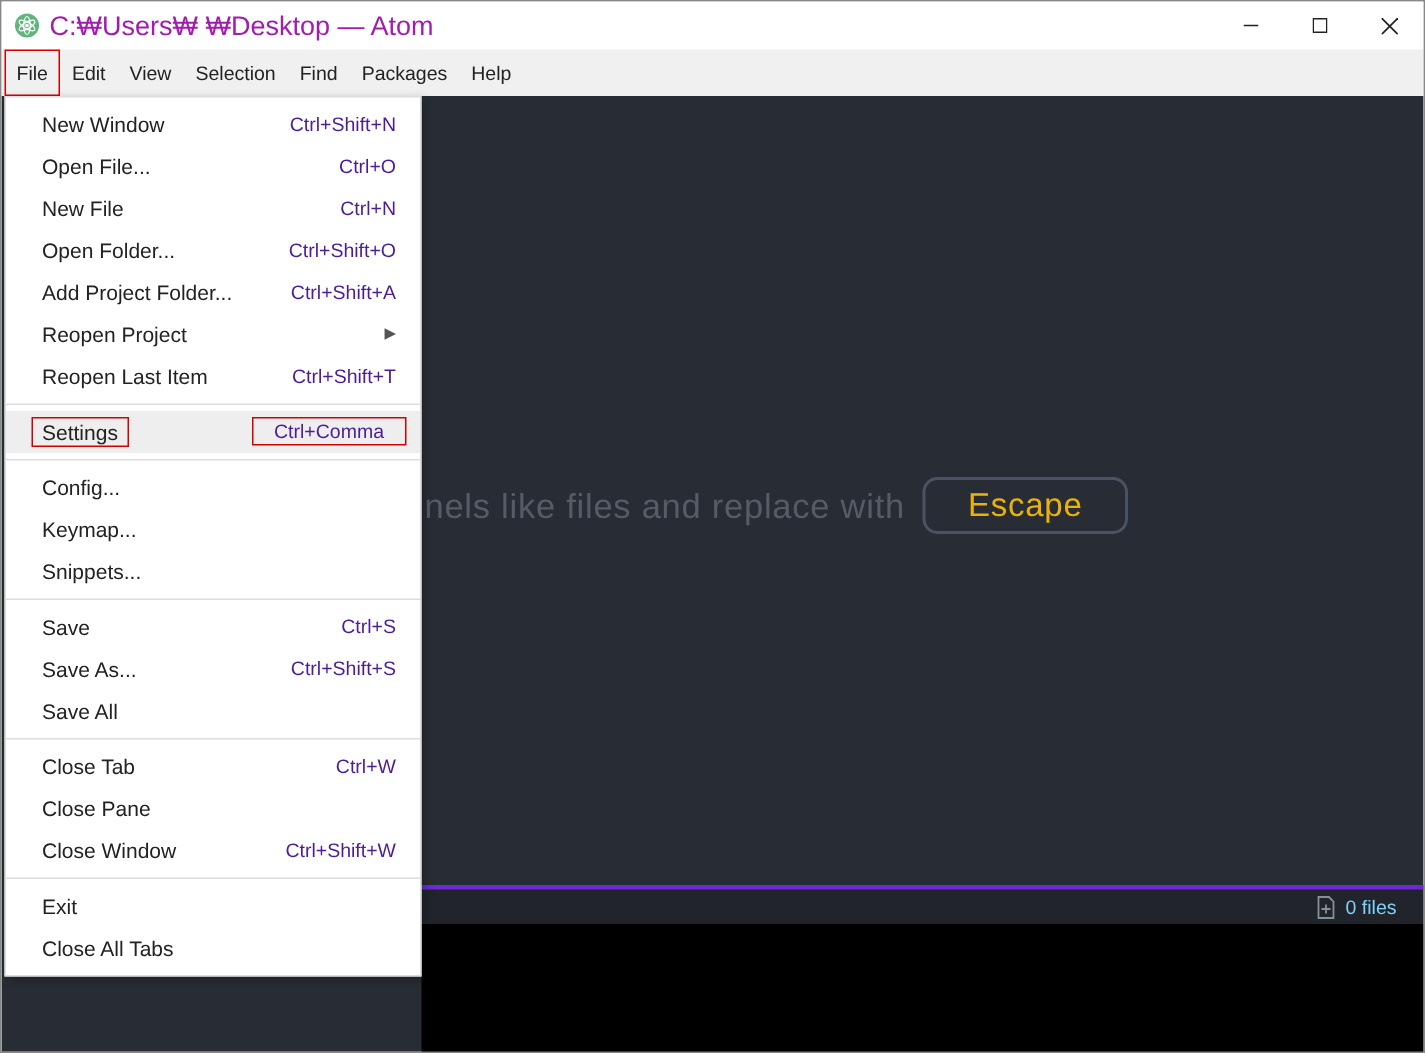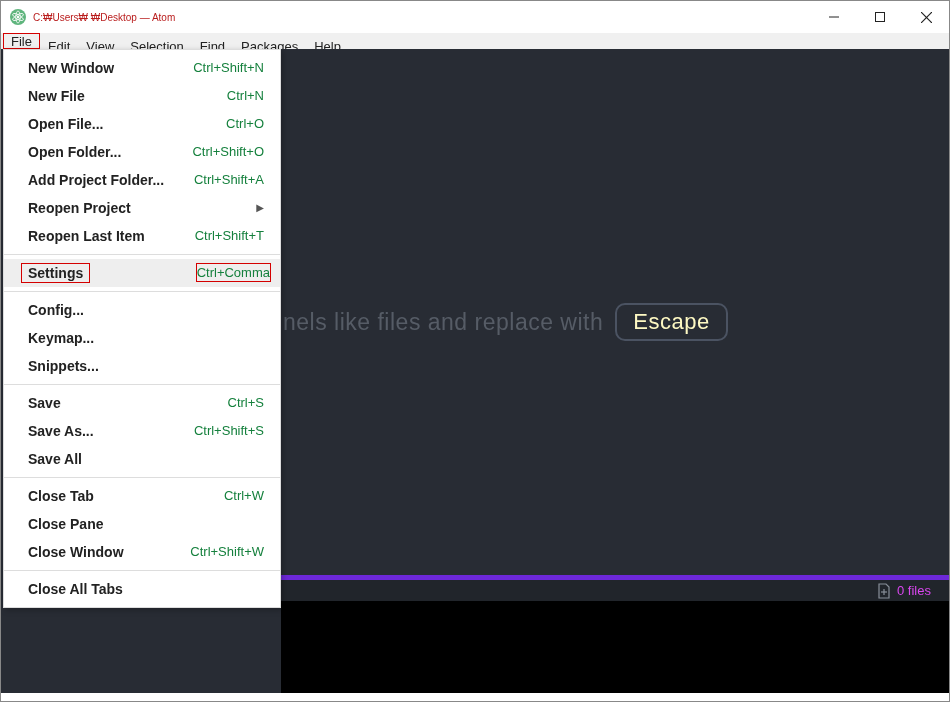--- a/index.html
+++ b/index.html
@@ -20,40 +20,40 @@
   }
   .app-icon {
     width: 18px;
     height: 18px;
     margin-right: 6px;
     display: flex;
     align-items: center;
     justify-content: center;
   }
   .title-text {
-    font-size: 10px;
-    color: #b91c1c;
+    font-size: 18px;
+    color: #a21caf;
     flex: 0 0 auto;
   }
   .win-controls {
     margin-left: auto;
     display: flex;
     height: 100%;
   }
   .win-btn {
     width: 46px;
     height: 32px;
     display: flex;
     align-items: center;
     justify-content: center;
     font-size: 14px;
     color: #222;
   }
   .menubar {
-    height: 16px;
+    height: 31px;
     display: flex;
     align-items: stretch;
     background: #f0f0f0;
     padding-left: 2px;
     font-size: 13px;
   }
   .menu-item {
     padding: 13px 8px;
     color: #222;
     display: flex;
@@ -84,72 +84,72 @@
   .dd-item {
     display: flex;
     align-items: center;
     padding: 5px 16px 5px 24px;
     line-height: 18px;
   }
   .dd-item.hovered {
     background: #eee;
     gap: 32px;
   }
-  .dd-label { flex: 1; font-weight: bold; }
-  .dd-shortcut { color: #15803d; font-size: 13px; }
+  .dd-label { flex: 1; }
+  .dd-shortcut { color: #4c1d95; font-size: 13px; }
   .dd-sep {
     height: 1px;
     background: #ddd;
     margin: 4px 0;
   }
   .dd-submenu-arrow {
     color: #555;
     font-size: 10px;
     margin-left: 8px;
   }
   .red-box-label {
     border: 1px solid #d40000;
     padding: 1px 6px;
     margin-left: -7px;
   }
   .red-box-shortcut {
     border: 1px solid #d40000;
-    padding: 1px 0;
+    padding: 1px 14px;
     margin-right: -7px;
   }
   .hint-text {
     position: absolute;
     left: 282px;
     top: 254px;
     color: #565c66;
     font-size: 23px;
     letter-spacing: 0.5px;
     display: flex;
     align-items: center;
   }
   .esc-badge {
     border: 2px solid #4b5362;
     border-radius: 10px;
-    padding: 4px 16px;
+    padding: 4px 28px;
     margin-left: 12px;
-    color: #fef9c3;
+    color: #eab308;
     font-size: 22px;
   }
   .statusbar {
     position: absolute;
     left: 280px;
     right: 0;
     bottom: 92px;
     height: 26px;
-    border-top: 5px solid #6d28d9;
+    border-top: 3px solid #6d28d9;
     display: flex;
     align-items: center;
     justify-content: flex-end;
     padding-right: 18px;
-    color: #d946ef;
+    color: #7dd3fc;
     font-size: 13px;
     background: #21252b;
   }
   .files-icon {
     margin-right: 6px;
     display: inline-flex;
   }
   .lower-black {
     position: absolute;
     left: 280px;
@@ -222,26 +222,26 @@
   </div>
 
   <div class="lower-black"></div>
 
   <div class="dropdown" id="dropdown">
       <div class="dd-item">
         <span class="dd-label">New Window</span>
         <span class="dd-shortcut">Ctrl+Shift+N</span>
       </div>
       <div class="dd-item">
+        <span class="dd-label">Open File...</span>
+        <span class="dd-shortcut">Ctrl+O</span>
+      </div>
+      <div class="dd-item">
         <span class="dd-label">New File</span>
         <span class="dd-shortcut">Ctrl+N</span>
-      </div>
-      <div class="dd-item">
-        <span class="dd-label">Open File...</span>
-        <span class="dd-shortcut">Ctrl+O</span>
       </div>
       <div class="dd-item">
         <span class="dd-label">Open Folder...</span>
         <span class="dd-shortcut">Ctrl+Shift+O</span>
       </div>
       <div class="dd-item">
         <span class="dd-label">Add Project Folder...</span>
         <span class="dd-shortcut">Ctrl+Shift+A</span>
       </div>
       <div class="dd-item">
@@ -286,17 +286,20 @@
       </div>
       <div class="dd-item">
         <span class="dd-label">Close Pane</span>
       </div>
       <div class="dd-item">
         <span class="dd-label">Close Window</span>
         <span class="dd-shortcut">Ctrl+Shift+W</span>
       </div>
       <div class="dd-sep"></div>
       <div class="dd-item">
+        <span class="dd-label">Exit</span>
+      </div>
+      <div class="dd-item">
         <span class="dd-label">Close All Tabs</span>
       </div>
     </div>
 
 </div>
 
 </body></html>

